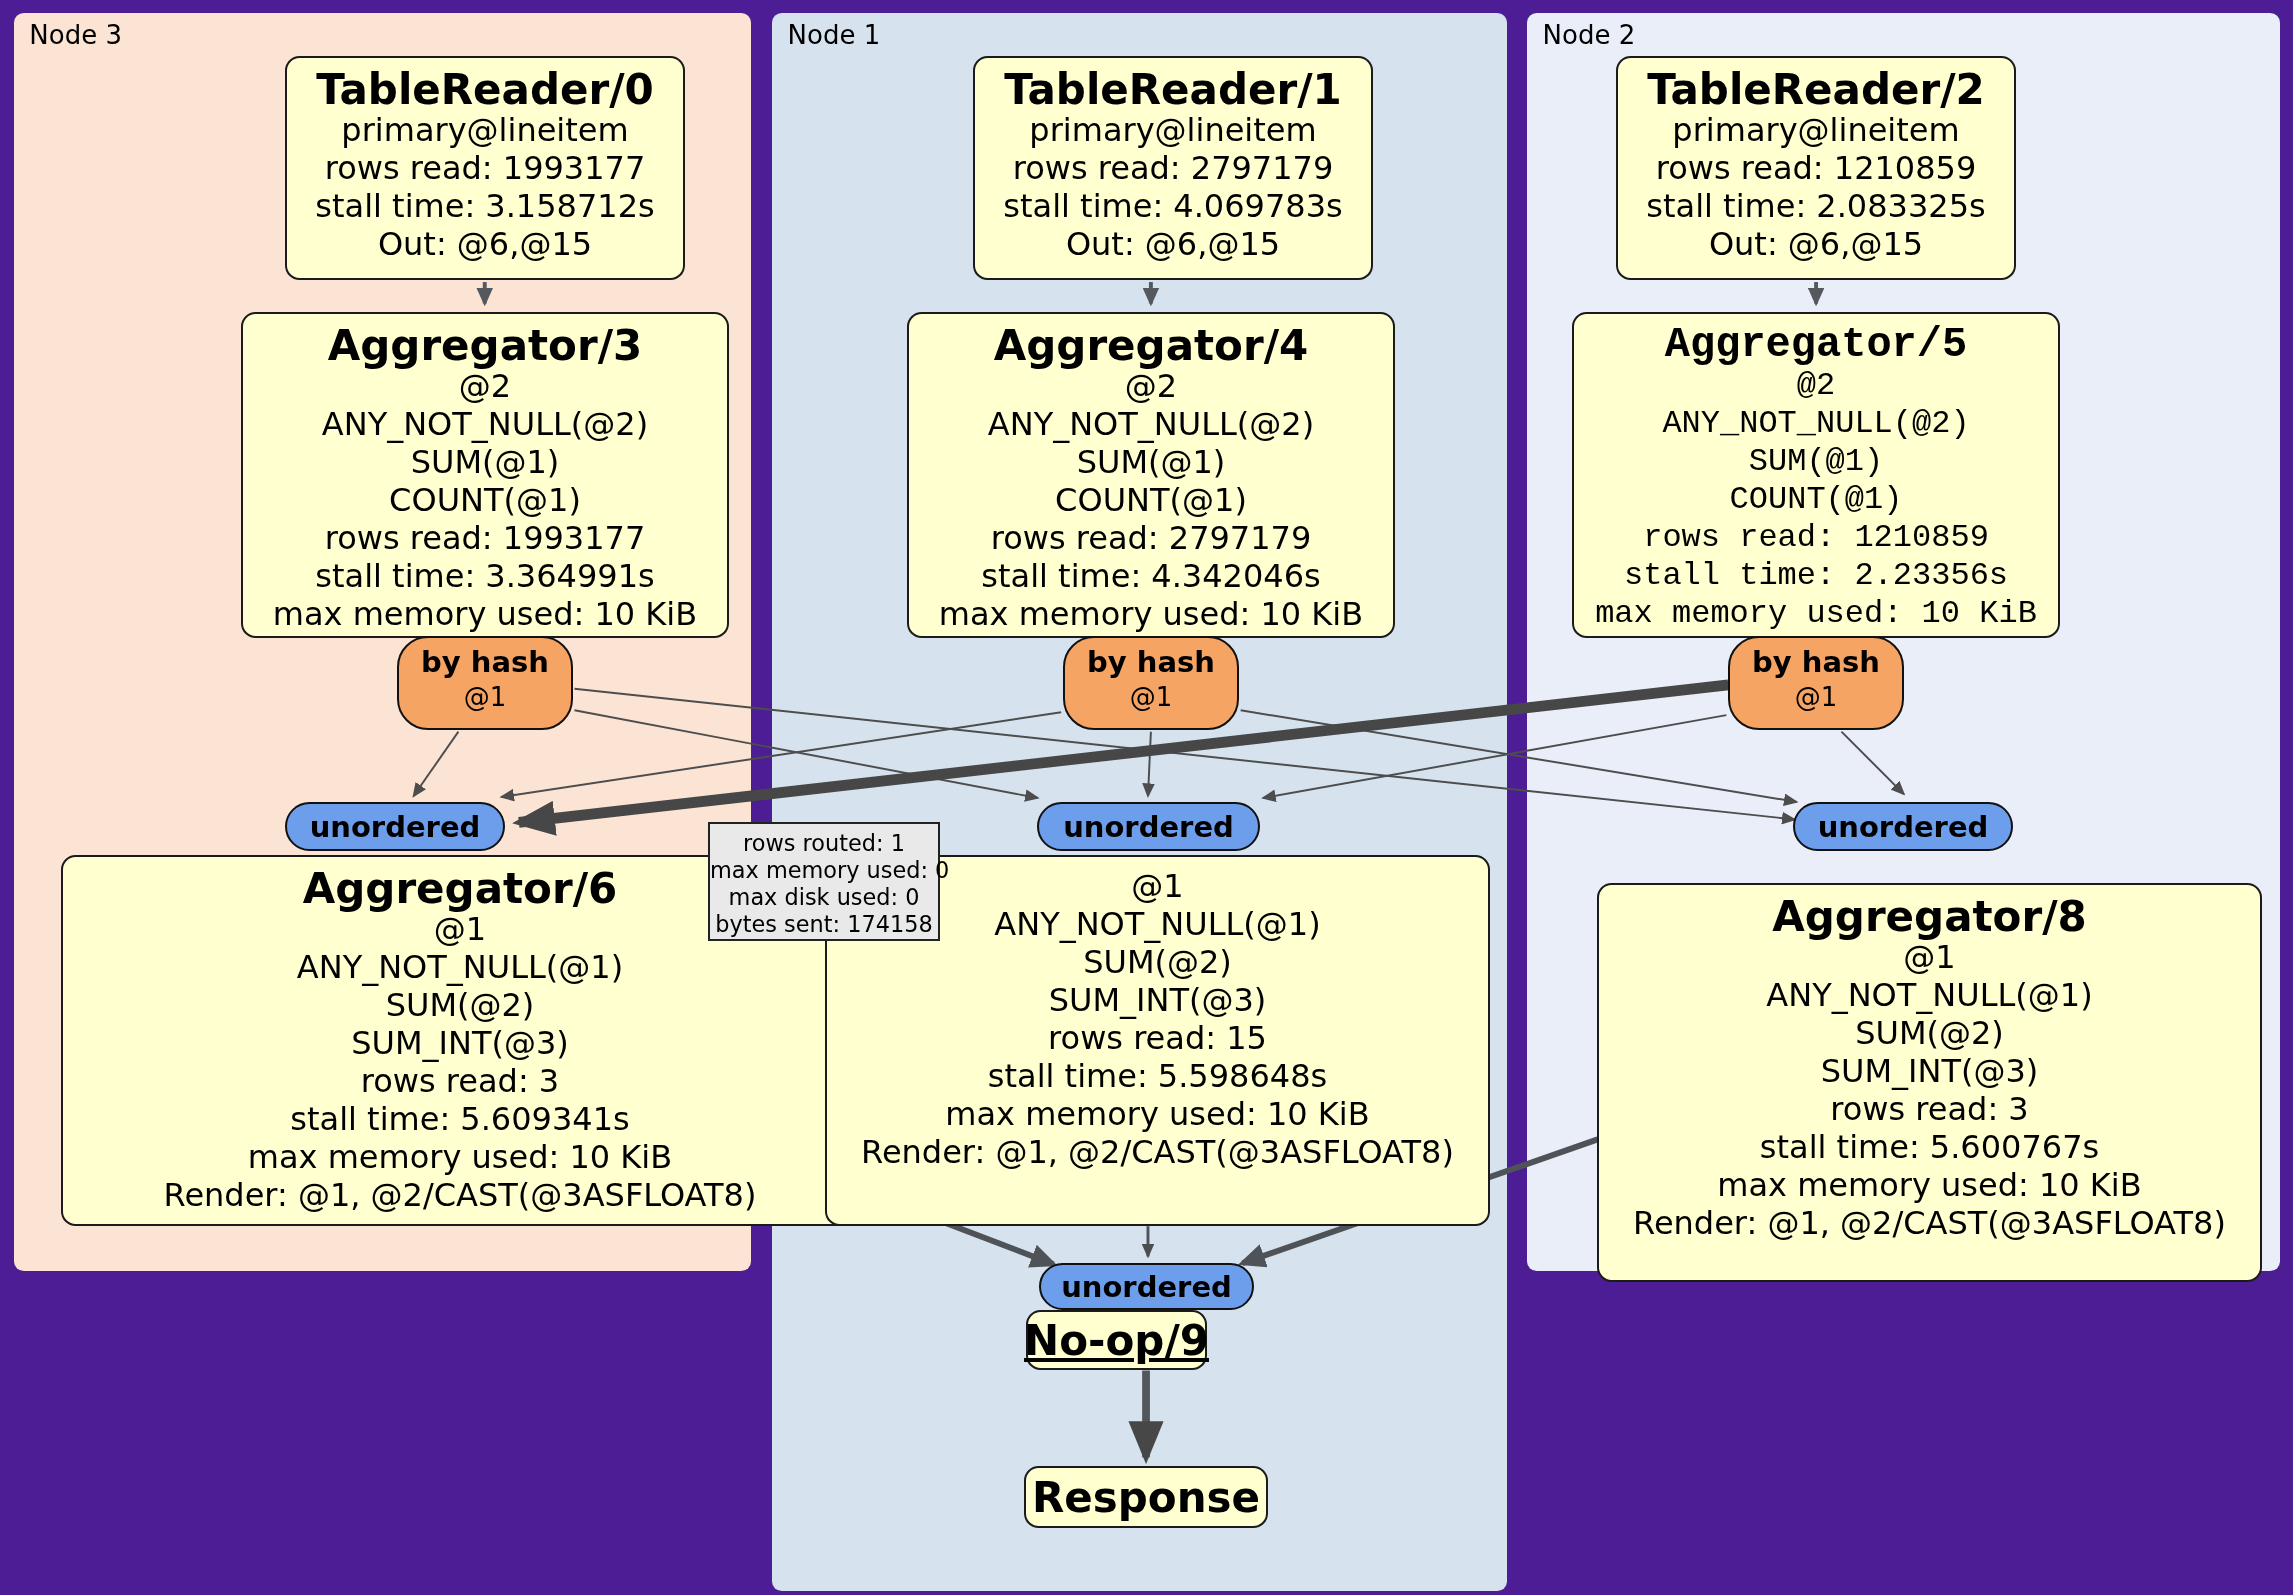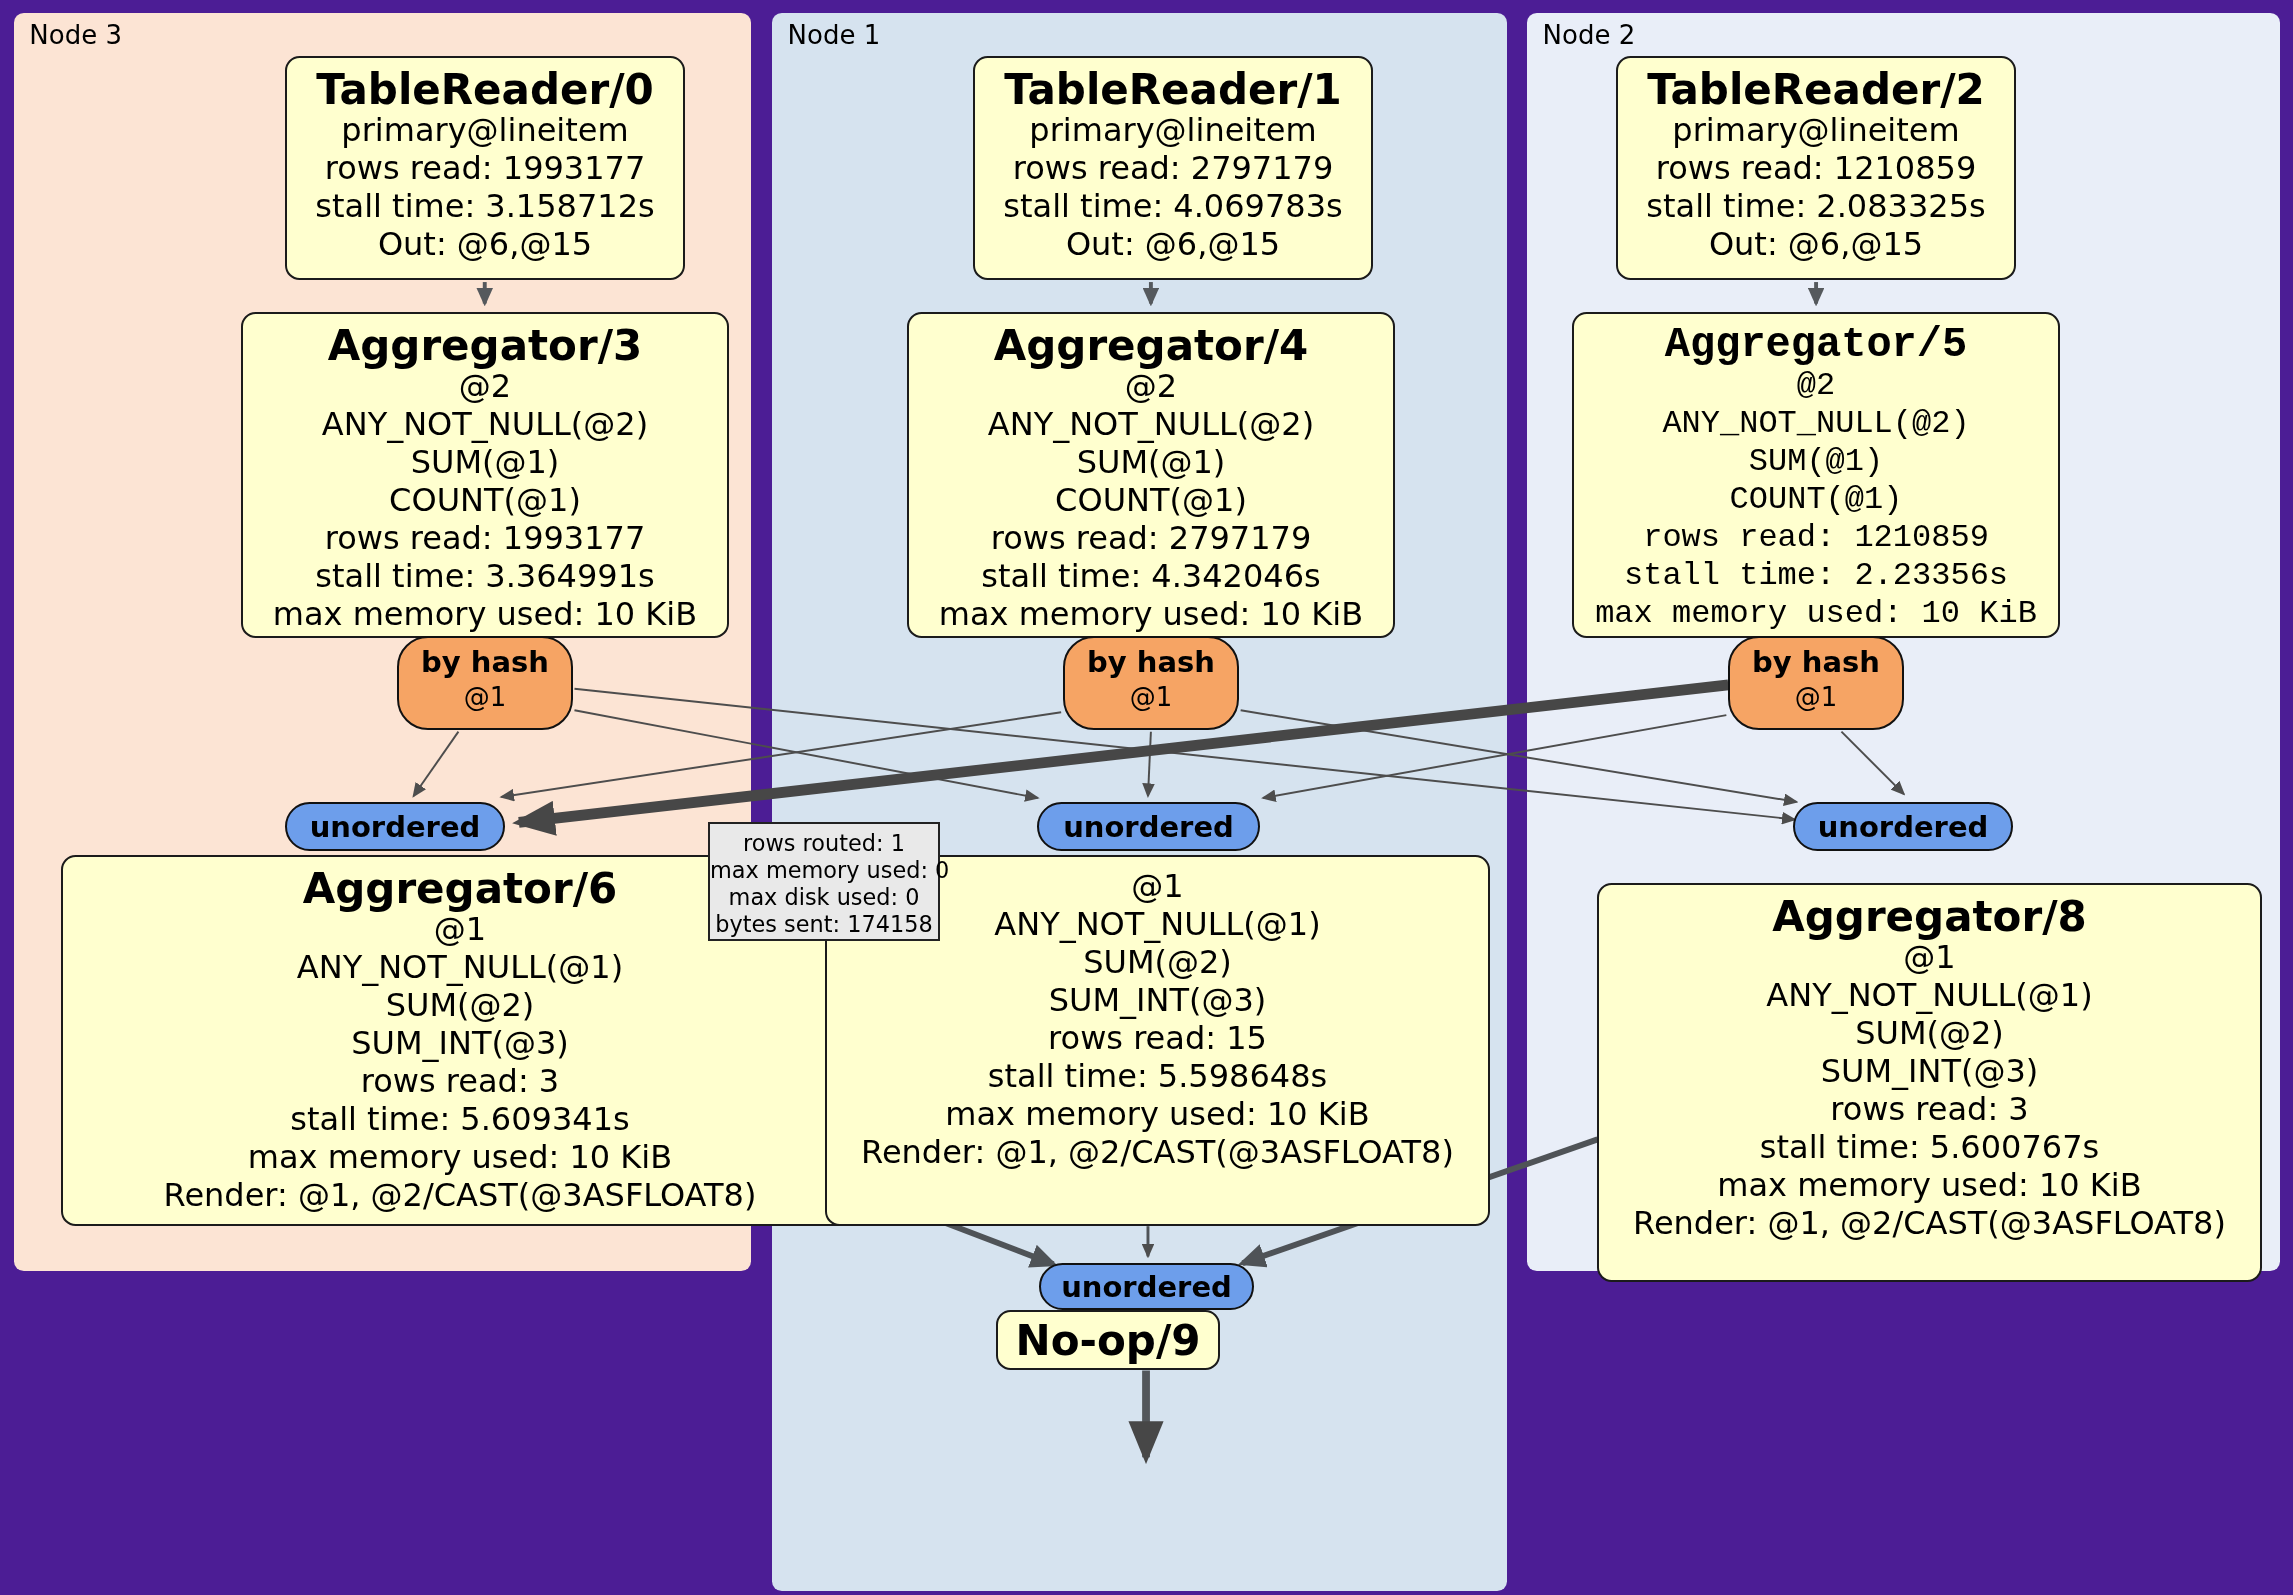--- a/index.html
+++ b/index.html
@@ -190,22 +190,25 @@
     <div class="line">SUM_INT(@3)</div>
     <div class="line">rows read: 3</div>
     <div class="line">stall time: 5.600767s</div>
     <div class="line">max memory used: 10 KiB</div>
     <div class="line">Render: @1, @2/CAST(@3ASFLOAT8)</div>
   </div>
 
   <div class="sync" style="left:1039px; top:1263px; width:215px; height:47px;">
     <span>unordered</span>
   </div>
-  <div class="box single" style="left:996px; top:1310px; width:224px; height:60px;">
+  <div class="box single" style="left:1026px; top:1310px; width:181px; height:60px;text-decoration:underline;">
     <div class="title">No-op/9</div>
+  </div>
+  <div class="box single" style="left:1024px; top:1466px; width:244px; height:62px;">
+    <div class="title">Response</div>
   </div>
 
   <div class="tooltip" style="left:708px; top:822px; width:232px; height:119px;">
     <div class="tline">rows routed: 1</div>
     <div class="tline">max memory used: 0</div>
     <div class="tline">max disk used: 0</div>
     <div class="tline">bytes sent: 174158</div>
   </div>
 
 </div>

